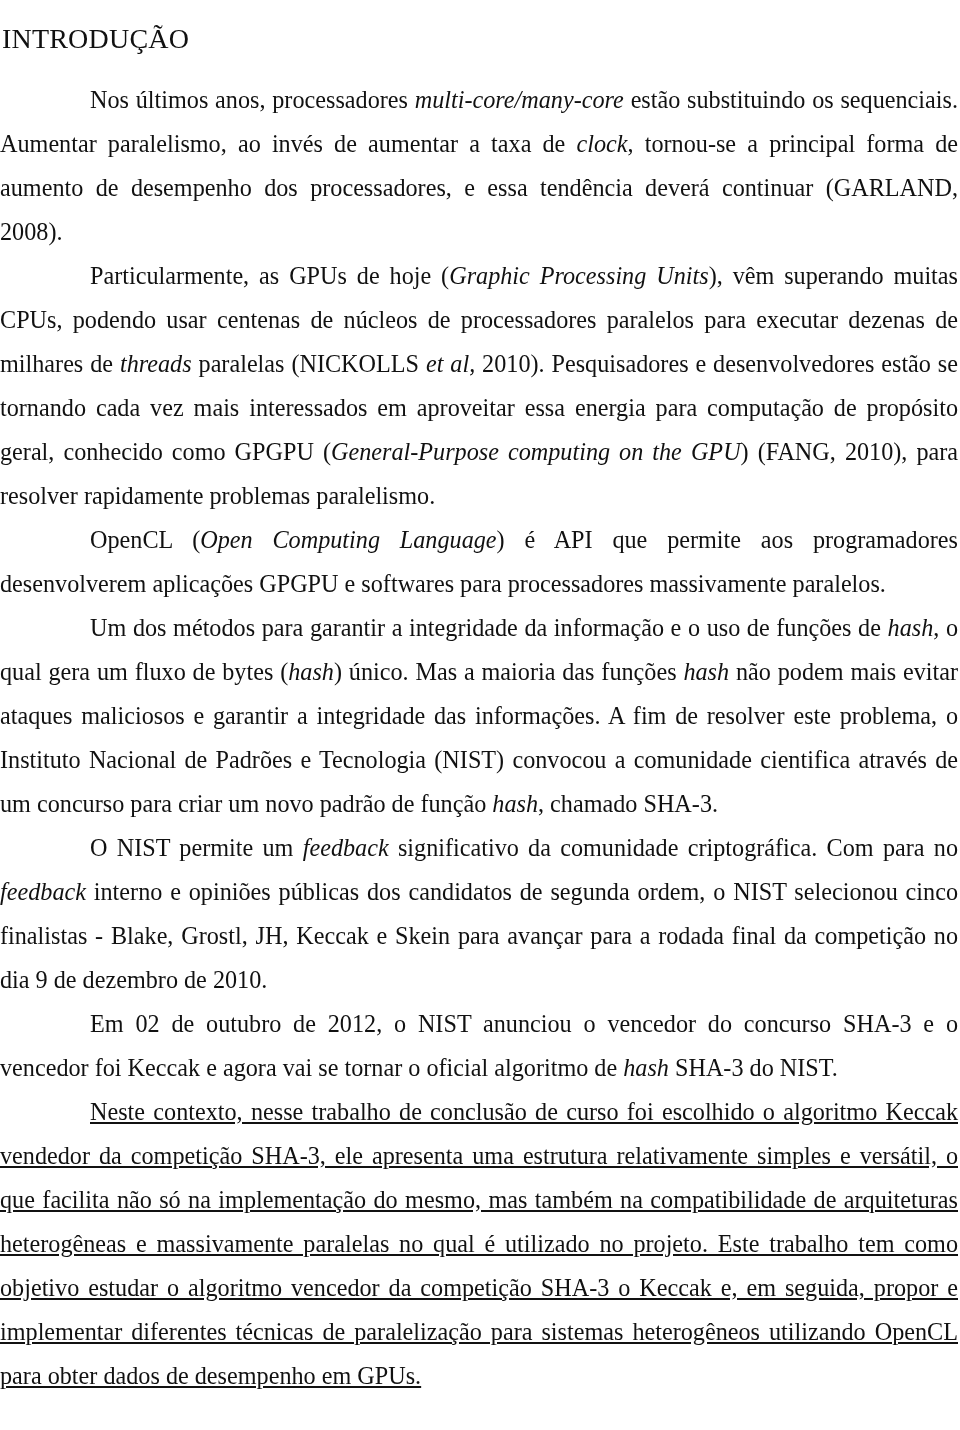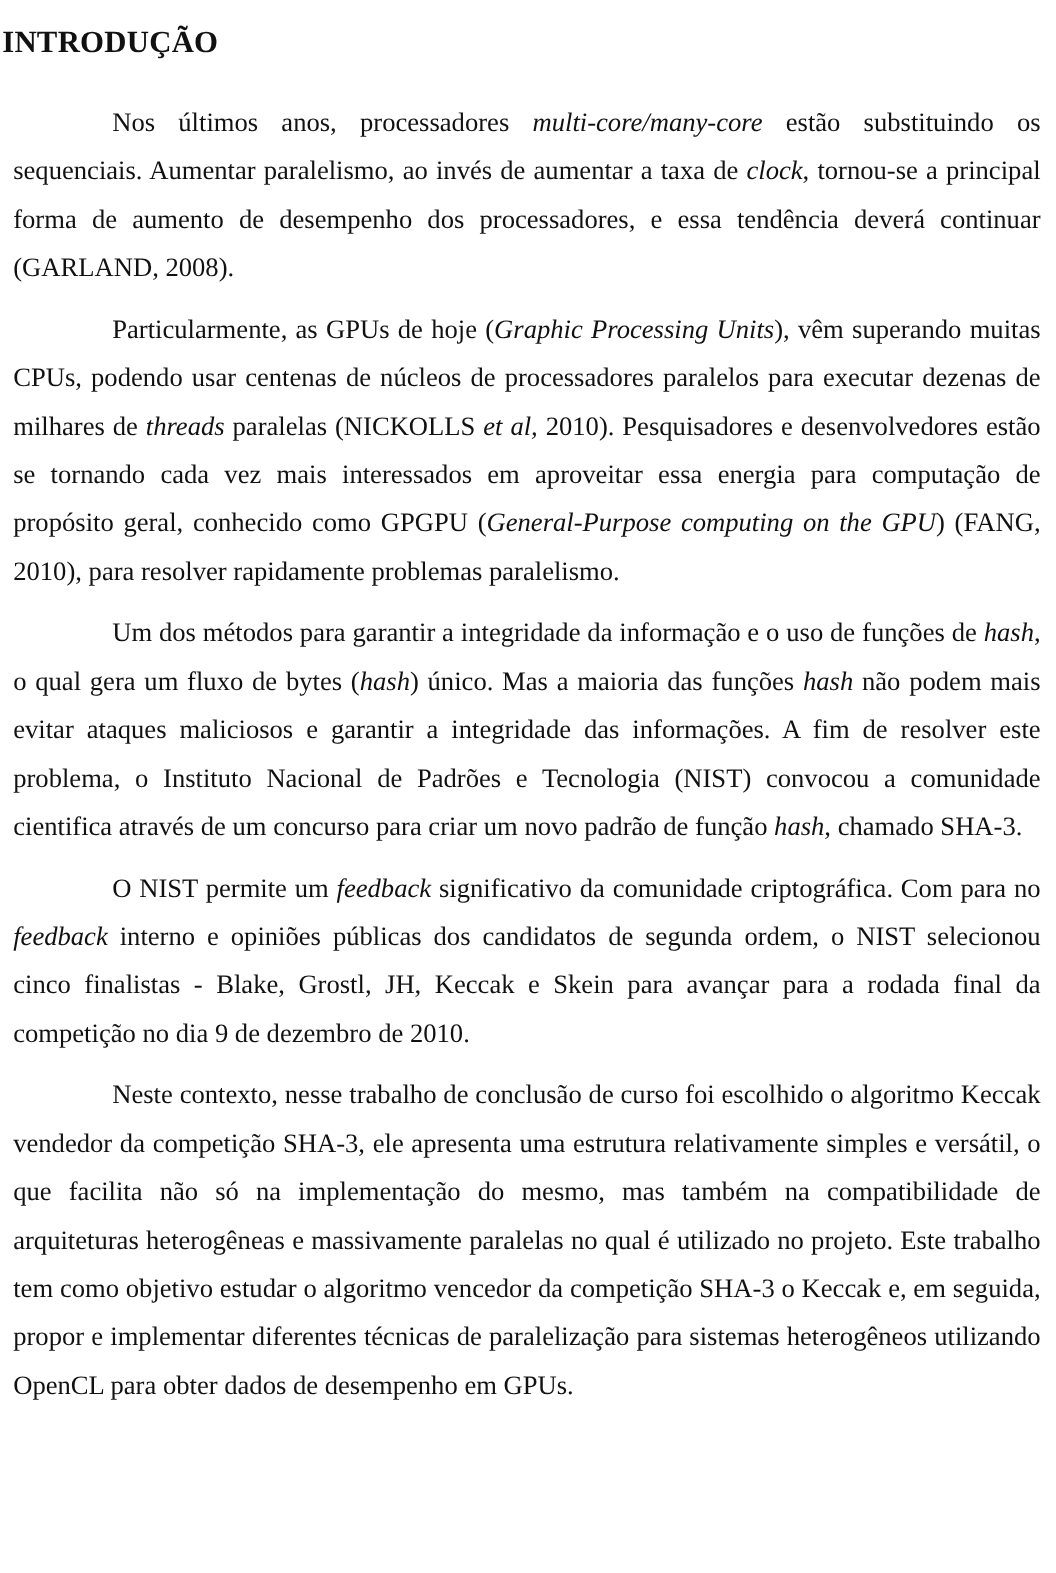--- a/index.html
+++ b/index.html
@@ -22,56 +22,59 @@
     height: 1430px;
     box-sizing: border-box;
     padding: 0;
   }
   .doc-title {
     position: absolute;
     left: 2px;
     top: 2px;
     font-size: 28px;
     line-height: 36px;
-    font-weight: bold;
+    font-weight: normal;
     letter-spacing: 0.2px;
     white-space: nowrap;
   }
   .body-text {
     position: absolute;
     left: 0px;
     top: 78px;
     width: 958px;
     font-size: 24.2px;
     line-height: 44px;
     text-align: justify;
     text-justify: inter-word;
     hyphens: none;
   }
   .body-text p {
-    margin: 12px;
+    margin: 0;
     padding: 0;
     text-indent: 90px;
     text-align: justify;
   }
   .body-text p:last-child {
     text-align: justify;
+    text-decoration: underline;
   }
   i, .it {
     font-style: italic;
   }
 </style>
 </head>
 <body>
 
 <div class="page">
 
   <h1 class="doc-title">INTRODUÇÃO</h1>
 
   <div class="body-text">
       <p><span>Nos últimos anos, processadores </span><i>multi-core/many-core</i><span> estão substituindo os sequenciais. Aumentar paralelismo, ao invés de aumentar a taxa de </span><i>clock</i><span>, tornou-se a principal forma de aumento de desempenho dos processadores, e essa tendência deverá continuar (GARLAND, 2008).</span></p>
       <p><span>Particularmente, as GPUs de hoje (</span><i>Graphic Processing Units</i><span>), vêm superando muitas CPUs, podendo usar centenas de núcleos de processadores paralelos para executar dezenas de milhares de </span><i>threads</i><span> paralelas (NICKOLLS </span><i>et al,</i><span> 2010). Pesquisadores e desenvolvedores estão se tornando cada vez mais interessados em aproveitar essa energia para computação de propósito geral, conhecido como GPGPU (</span><i>General-Purpose computing on the GPU</i><span>) (FANG, 2010), para resolver rapidamente  problemas paralelismo.</span></p>
+      <p><span>OpenCL (</span><i>Open Computing Language</i><span>) é API que permite aos programadores desenvolverem aplicações GPGPU e softwares para processadores massivamente paralelos.</span></p>
       <p><span>Um dos métodos para garantir a integridade da informação e o uso de funções de </span><i>hash</i><span>, o qual gera um fluxo de bytes (</span><i>hash</i><span>) único. Mas a maioria das funções </span><i>hash</i><span> não podem mais evitar ataques maliciosos e garantir a integridade das informações. A fim de resolver este problema, o Instituto Nacional de Padrões e Tecnologia (NIST) convocou a comunidade cientifica através de um concurso para criar um novo padrão de função </span><i>hash</i><span>, chamado SHA-3.</span></p>
       <p><span>O NIST permite um </span><i>feedback</i><span> significativo da comunidade criptográfica. Com para no </span><i>feedback</i><span> interno e opiniões públicas dos candidatos de segunda ordem, o NIST selecionou cinco finalistas - Blake, Grostl, JH, Keccak e Skein para avançar para a rodada final da competição no dia 9 de dezembro de 2010.</span></p>
+      <p><span>Em 02 de outubro de 2012, o NIST anunciou o vencedor do concurso SHA-3 e o vencedor foi Keccak e agora vai se tornar o oficial algoritmo de </span><i>hash</i><span> SHA-3 do NIST.</span></p>
       <p><span>Neste contexto, nesse trabalho de conclusão de curso foi escolhido o algoritmo Keccak vendedor da competição SHA-3, ele apresenta uma estrutura relativamente simples e versátil, o que facilita não só na implementação do mesmo, mas também na compatibilidade de arquiteturas heterogêneas e massivamente paralelas no qual é utilizado no projeto. Este trabalho tem como objetivo estudar o algoritmo vencedor da competição SHA-3 o Keccak e, em seguida, propor e implementar diferentes técnicas de paralelização para sistemas heterogêneos utilizando OpenCL para obter dados de desempenho em GPUs.</span></p>
     </div>
 
 </div>
 
 </body></html>

